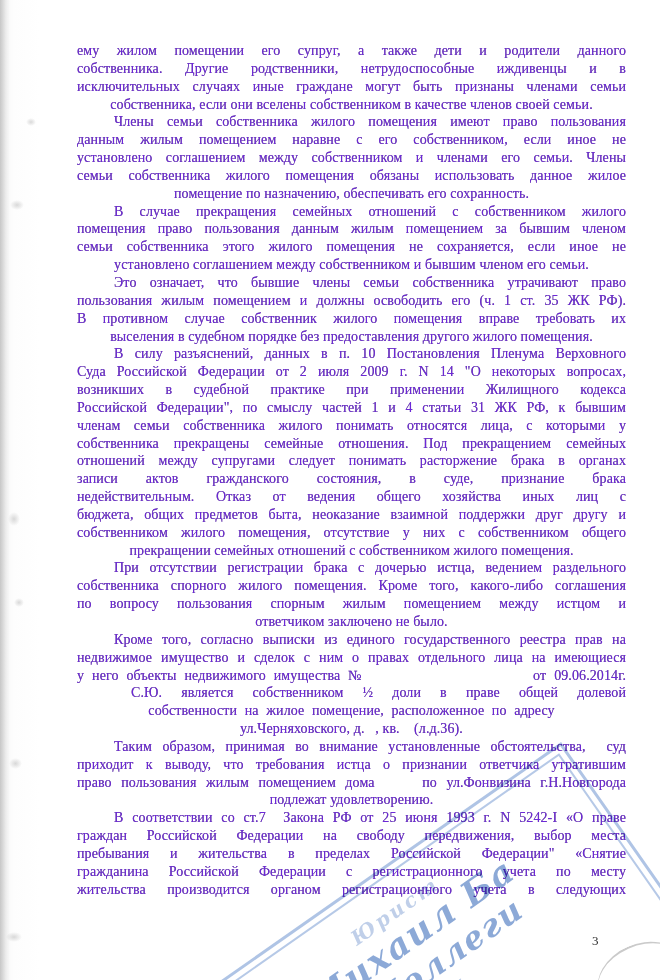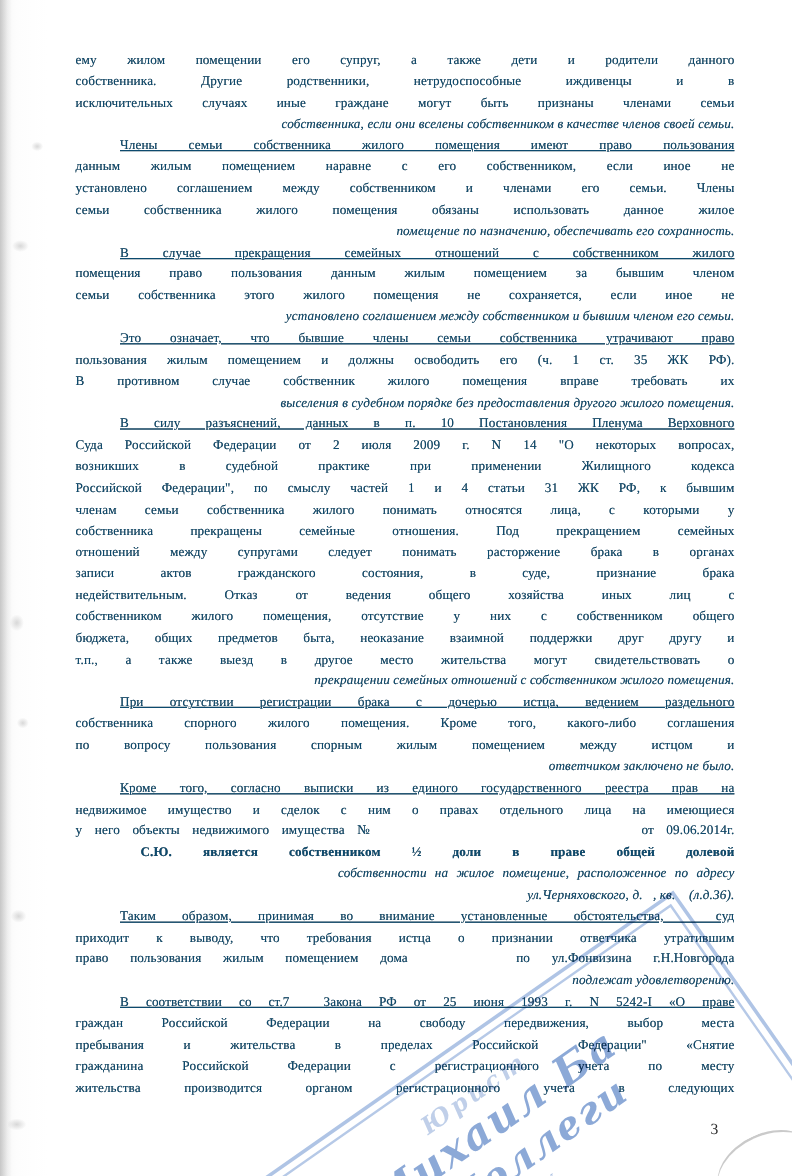--- a/index.html
+++ b/index.html
@@ -11,29 +11,29 @@
   
   .page-surface{position:absolute;inset:0;background:linear-gradient(90deg,#f6f6f6 0px,#fdfdfd 14px,#ffffff 40px);}
   .scan-edge{position:absolute;left:0;top:0;width:10px;height:980px;
     background:linear-gradient(90deg,rgba(160,160,160,.55),rgba(200,200,200,.25) 60%,rgba(255,255,255,0));}
   .smudge{position:absolute;border-radius:50%;background:radial-gradient(closest-side,rgba(120,120,120,.28),rgba(120,120,120,0));}
   .corner-curl{position:absolute;right:-26px;bottom:-30px;width:90px;height:64px;
     border-top:2px solid rgba(150,150,150,.5);border-radius:50% 50% 0 0;transform:rotate(-24deg);}
 
   
   .doc{
-    position:absolute;left:63px;top:42px;width:549px;
-    color:#0c4a6e;font-size:11px;letter-spacing:.1px;
+    position:absolute;left:77px;top:42px;width:549px;
+    color:#6d28d9;font-size:14px;letter-spacing:.1px;
     text-shadow:0 0 .5px rgba(20,20,20,.6);
   }
   .line{height:17.85px;line-height:17.85px;white-space:normal;}
   .line.j{text-align:justify;text-align-last:justify;}
-  .line.l{text-align:right;font-style:italic;}
-  .line.ind1{padding-left:37px;text-decoration:underline;}
-  .line.ind2{padding-left:54px;font-weight:bold;}
+  .line.l{text-align:center;}
+  .line.ind1{padding-left:37px;}
+  .line.ind2{padding-left:54px;}
   .line.wsp{word-spacing:4px;}
 
   
   .stamp{
     position:absolute;left:225px;top:848px;width:460px;height:300px;
     transform:rotate(-35deg);transform-origin:center;
     border:3px solid rgba(110,147,207,.55);
     mix-blend-mode:multiply;pointer-events:none;
   }
   .stamp-inner{
@@ -82,23 +82,22 @@
     <div class="line l">выселения в судебном порядке без предоставления другого жилого помещения.</div>
     <div class="line j ind1">В силу разъяснений, данных в п. 10 Постановления Пленума Верховного</div>
     <div class="line j">Суда Российской Федерации от 2 июля 2009 г. N 14 "О некоторых вопросах,</div>
     <div class="line j">возникших в судебной практике при применении Жилищного кодекса</div>
     <div class="line j">Российской Федерации", по смыслу частей 1 и 4 статьи 31 ЖК РФ, к бывшим</div>
     <div class="line j">членам семьи собственника жилого понимать относятся лица, с которыми у</div>
     <div class="line j">собственника прекращены семейные отношения. Под прекращением семейных</div>
     <div class="line j">отношений между супругами следует понимать расторжение брака в органах</div>
     <div class="line j">записи актов гражданского состояния, в суде, признание брака</div>
     <div class="line j">недействительным. Отказ от ведения общего хозяйства иных лиц с</div>
+    <div class="line j">бюджета, общих предметов быта, неоказание взаимной поддержки друг другу и</div>
     <div class="line j">собственником жилого помещения, отсутствие у них с собственником общего</div>
-    <div class="line j">бюджета, общих предметов быта, неоказание взаимной поддержки друг другу и</div>
-    <div class="line j">т.п., а также выезд в другое место жительства могут свидетельствовать о</div>
     <div class="line l">прекращении семейных отношений с собственником жилого помещения.</div>
     <div class="line j ind1">При отсутствии регистрации брака с дочерью истца, ведением раздельного</div>
     <div class="line j">собственника спорного жилого помещения. Кроме того, какого-либо соглашения</div>
     <div class="line j">по вопросу пользования спорным жилым помещением между истцом и</div>
     <div class="line l">ответчиком заключено не было.</div>
     <div class="line j ind1">Кроме того, согласно выписки из единого государственного реестра прав на</div>
     <div class="line j">недвижимое имущество и сделок с ним о правах отдельного лица на имеющиеся</div>
     <div class="line j">у него объекты недвижимого имущества №&nbsp;&nbsp;&nbsp;&nbsp;&nbsp;&nbsp;&nbsp;&nbsp;&nbsp;&nbsp;&nbsp;&nbsp;&nbsp;&nbsp;&nbsp;&nbsp;&nbsp;&nbsp;&nbsp;&nbsp; от 09.06.2014г.</div>
     <div class="line j ind2">С.Ю. является собственником ½ доли в праве общей долевой</div>
     <div class="line l wsp">собственности на жилое помещение, расположенное по адресу</div>

